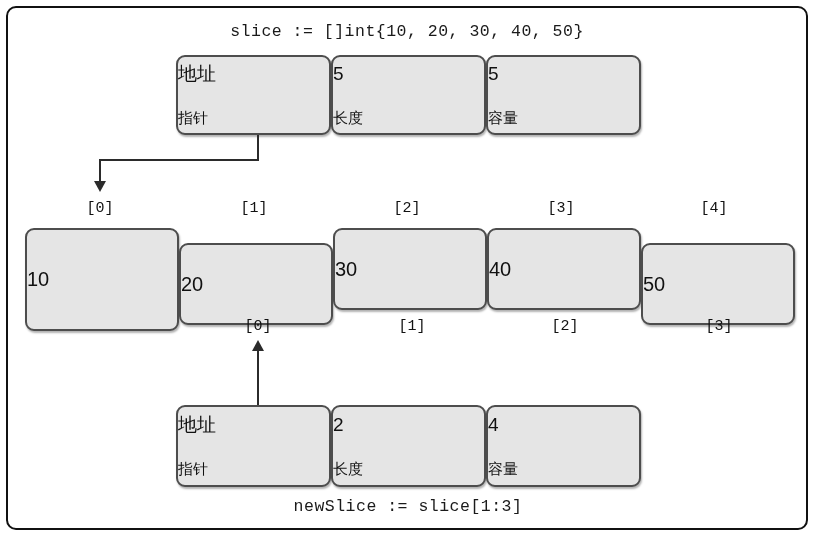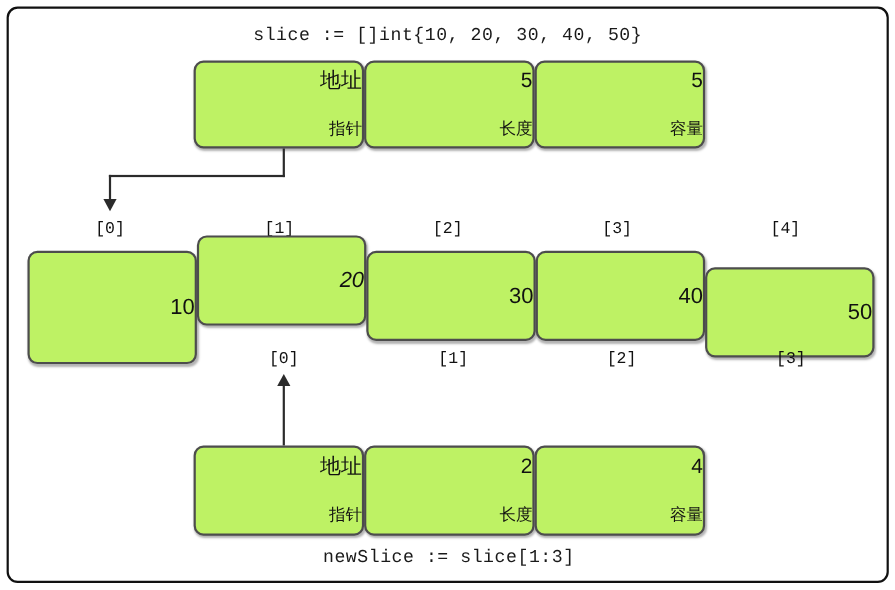--- a/index.html
+++ b/index.html
@@ -9,24 +9,24 @@
 
   .frame{position:absolute;left:6px;top:6px;width:802px;height:524px;
          border:2px solid #111;border-radius:10px;box-sizing:border-box;background:#fff;}
 
   .code{position:absolute;font-family:"Liberation Mono","DejaVu Sans Mono",monospace;
         font-size:16.5px;color:#1a1a1a;letter-spacing:.5px;white-space:pre;text-align:center;}
 
   .idx{position:absolute;font-family:"Liberation Mono","DejaVu Sans Mono",monospace;
        font-size:15px;color:#111;text-align:center;white-space:pre;}
 
-  .box{position:absolute;box-sizing:border-box;background:#bef264;
+  .box{position:absolute;box-sizing:border-box;background:#e5e5e5;
        border:2px solid #4d4d4d;border-radius:9px;
        box-shadow:1px 2px 2px rgba(0,0,0,.30);
-       display:flex;flex-direction:column;align-items:flex-end;justify-content:center;}
+       display:flex;flex-direction:column;align-items:flex-start;justify-content:center;}
 
   .box .big{font-size:19px;color:#111;line-height:1.12;}
   .box .sub{font-size:15px;color:#111;line-height:1.2;margin-top:24px;}
   .box .val{font-size:20px;color:#111;}
 
   .ln{position:absolute;background:#2b2b2b;}
   .vline{width:2px;}
   .hline{height:2px;}
   .arrowdown{position:absolute;width:0;height:0;
       border-left:6px solid transparent;border-right:6px solid transparent;
@@ -63,21 +63,21 @@
 
   <div class="idx" style="left:55px;top:200px;width:90px;">[0]</div>
   <div class="idx" style="left:209px;top:200px;width:90px;">[1]</div>
   <div class="idx" style="left:362px;top:200px;width:90px;">[2]</div>
   <div class="idx" style="left:516px;top:200px;width:90px;">[3]</div>
   <div class="idx" style="left:669px;top:200px;width:90px;">[4]</div>
 
   <div class="box" style="left:25px;top:228px;width:154px;height:103px;">
     <div class="val">10</div>
   </div>
-  <div class="box" style="left:179px;top:214px;width:154px;height:82px;font-style:italic;">
+  <div class="box" style="left:179px;top:243px;width:154px;height:82px;">
     <div class="val">20</div>
   </div>
   <div class="box" style="left:333px;top:228px;width:154px;height:82px;">
     <div class="val">30</div>
   </div>
   <div class="box" style="left:487px;top:228px;width:154px;height:82px;">
     <div class="val">40</div>
   </div>
   <div class="box" style="left:641px;top:228px;width:154px;height:82px;margin-top:15px;">
     <div class="val">50</div>

